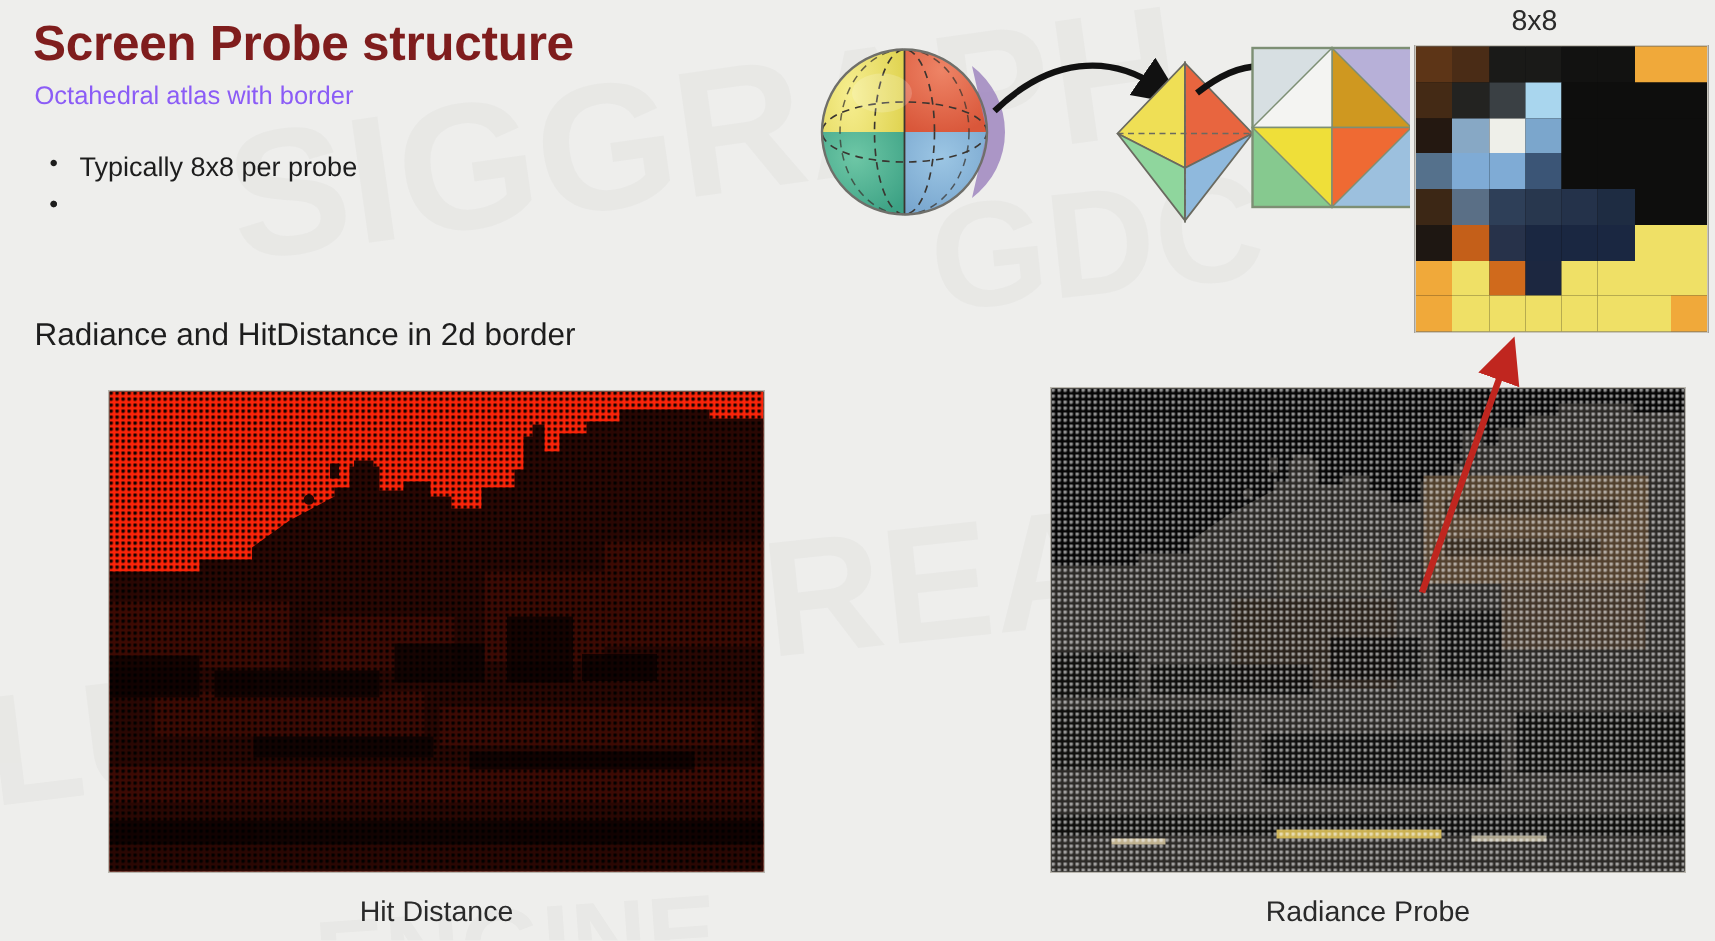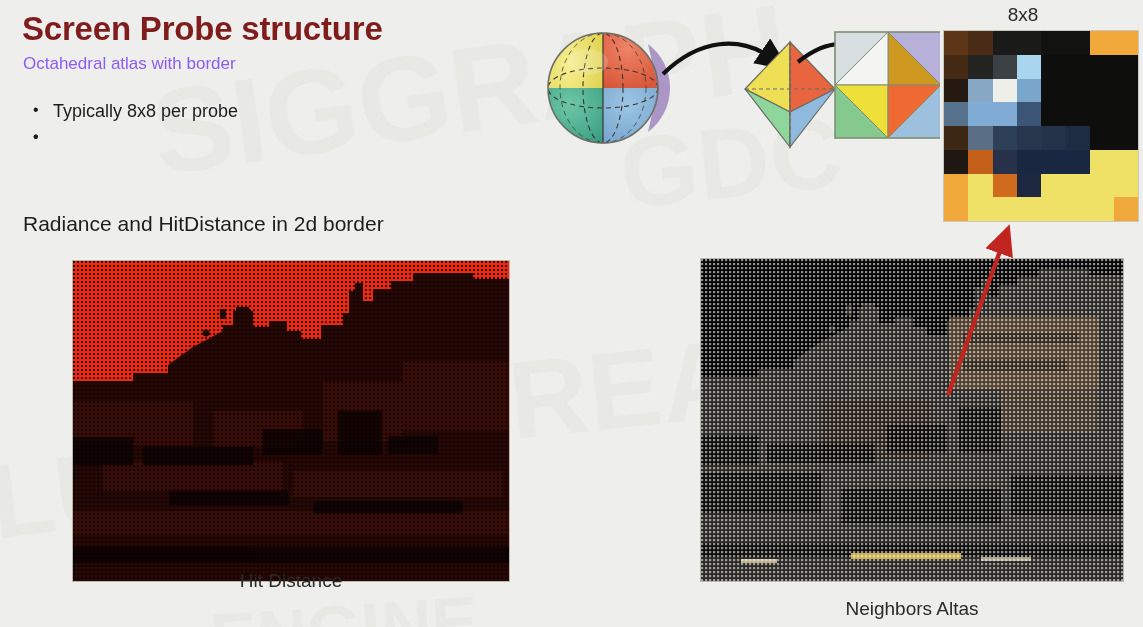--- a/index.html
+++ b/index.html
@@ -77,21 +77,21 @@
     box-sizing:border-box;
     background:#000;
     overflow:hidden;
   }
   .shot-hit{left:72px;top:260px;width:438px;height:322px;}
   .shot-rad{left:700px;top:258px;width:424px;height:324px;}
 
   .cap{
     position:absolute;font-size:19px;color:#2a2a2a;text-align:center;
   }
-  .cap-hit{left:72px;top:570px;width:438px;}
+  .cap-hit{left:72px;top:598px;width:438px;}
   .cap-rad{left:700px;top:598px;width:424px;}
 
   
   .hd-sky{position:absolute;inset:0;background:#fa2409;}
   .dither{
     position:absolute;inset:0;
     background-image:
       radial-gradient(circle at 1px 1px, rgba(0,0,0,.92) 1px, rgba(0,0,0,0) 1.6px);
     background-size:4px 4px;
     mix-blend-mode:normal;
@@ -348,21 +348,21 @@
       <rect x="0" y="284" width="422" height="14"></rect>
     </g>
     <g opacity=".9">
       <rect x="150" y="294" width="110" height="6" fill="#e0c35a"></rect>
       <rect x="40" y="300" width="36" height="4" fill="#cfc09a"></rect>
       <rect x="280" y="298" width="50" height="4" fill="#b7ae96"></rect>
     </g>
   </svg>
   <div class="dither-light"></div>
 </div>
-<div class="cap cap-rad">Neighbors Altas</div>
+<div class="cap cap-rad">Radiance Probe</div>
 
 <div class="redline">
 <svg width="130" height="210" viewBox="0 0 130 210" xmlns="http://www.w3.org/2000/svg">
   <defs>
     <marker id="rah" markerWidth="7" markerHeight="7" refX="3.2" refY="3.3" orient="auto">
       <path d="M0,0 L7,3.3 L0,6.6 z" fill="#c0261f"></path>
     </marker>
   </defs>
   <path d="M18,185 L74,30" fill="none" stroke="#c0261f" stroke-width="4.4" marker-end="url(#rah)"></path>
 </svg>

